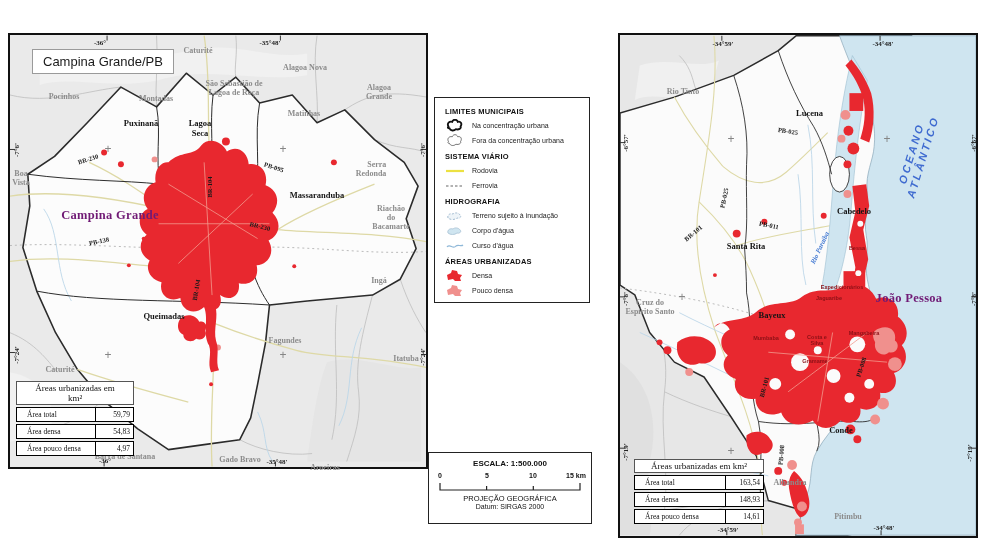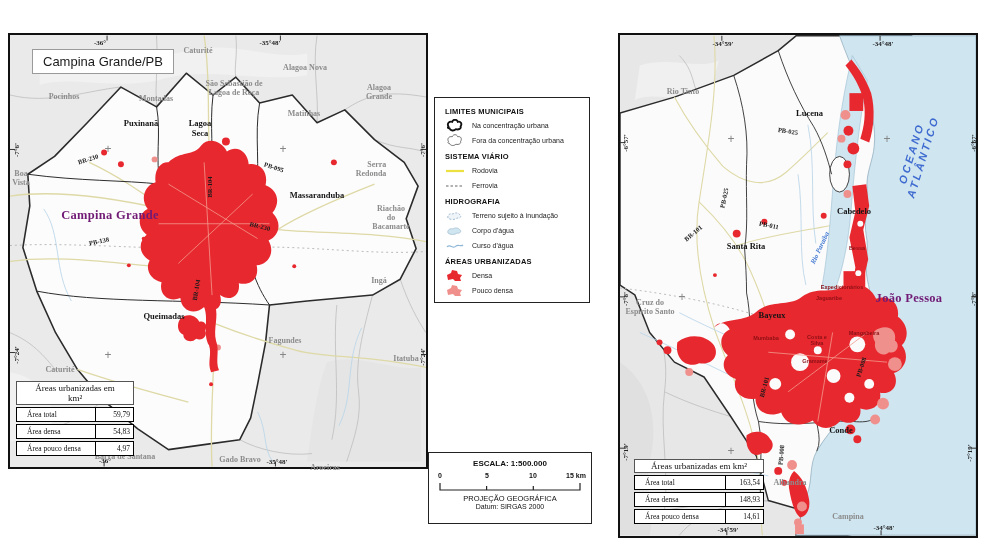--- a/index.html
+++ b/index.html
@@ -343,21 +343,21 @@
         <span class="lbl coord" style="left: 6px; top: 108px; --r: -90deg;">-6°57'</span>
         <span class="lbl coord" style="left: 354px; top: 108px; --r: -90deg;">-6°57'</span>
         <span class="lbl coord" style="left: 6px; top: 264px; --r: -90deg;">-7°8'</span>
         <span class="lbl coord" style="left: 354px; top: 264px; --r: -90deg;">-7°8'</span>
         <span class="lbl coord" style="left: 6px; top: 417px; --r: -90deg;">-7°19'</span>
         <span class="lbl coord" style="left: 350px; top: 418px; --r: -90deg;">-7°19'</span>
         <span class="lbl out" style="left: 63px; top: 56px;">Rio Tinto</span>
         <span class="lbl out" style="left: 30px; top: 272px;">Cruz do
 Espírito Santo</span>
         <span class="lbl out" style="left: 170px; top: 447px;">Alhandra</span>
-        <span class="lbl out" style="left: 228px; top: 481px;">Campina</span>
+        <span class="lbl out" style="left: 228px; top: 481px;">Pitimbu</span>
         <span class="lbl in" style="left: 171px; top: 78px; padding-left: 37px;">Lucena</span>
         <span class="lbl in" style="left: 126px; top: 211px;">Santa Rita</span>
         <span class="lbl in" style="left: 152px; top: 280px;">Bayeux</span>
         <span class="lbl in" style="left: 234px; top: 176px;">Cabedelo</span>
         <span class="lbl in" style="left: 221px; top: 395px;">Conde</span>
         <span class="lbl big" style="left: 289px; top: 263px;">João Pessoa</span>
         <span class="lbl road" style="left: 168px; top: 96px; --r: 8deg;">PB-025</span>
         <span class="lbl road" style="left: 104px; top: 163px; --r: -78deg;">PB-025</span>
         <span class="lbl road" style="left: 73px; top: 198px; --r: -40deg;">BR-101</span>
         <span class="lbl road" style="left: 149px; top: 190px; --r: 12deg;">PB-011</span>

